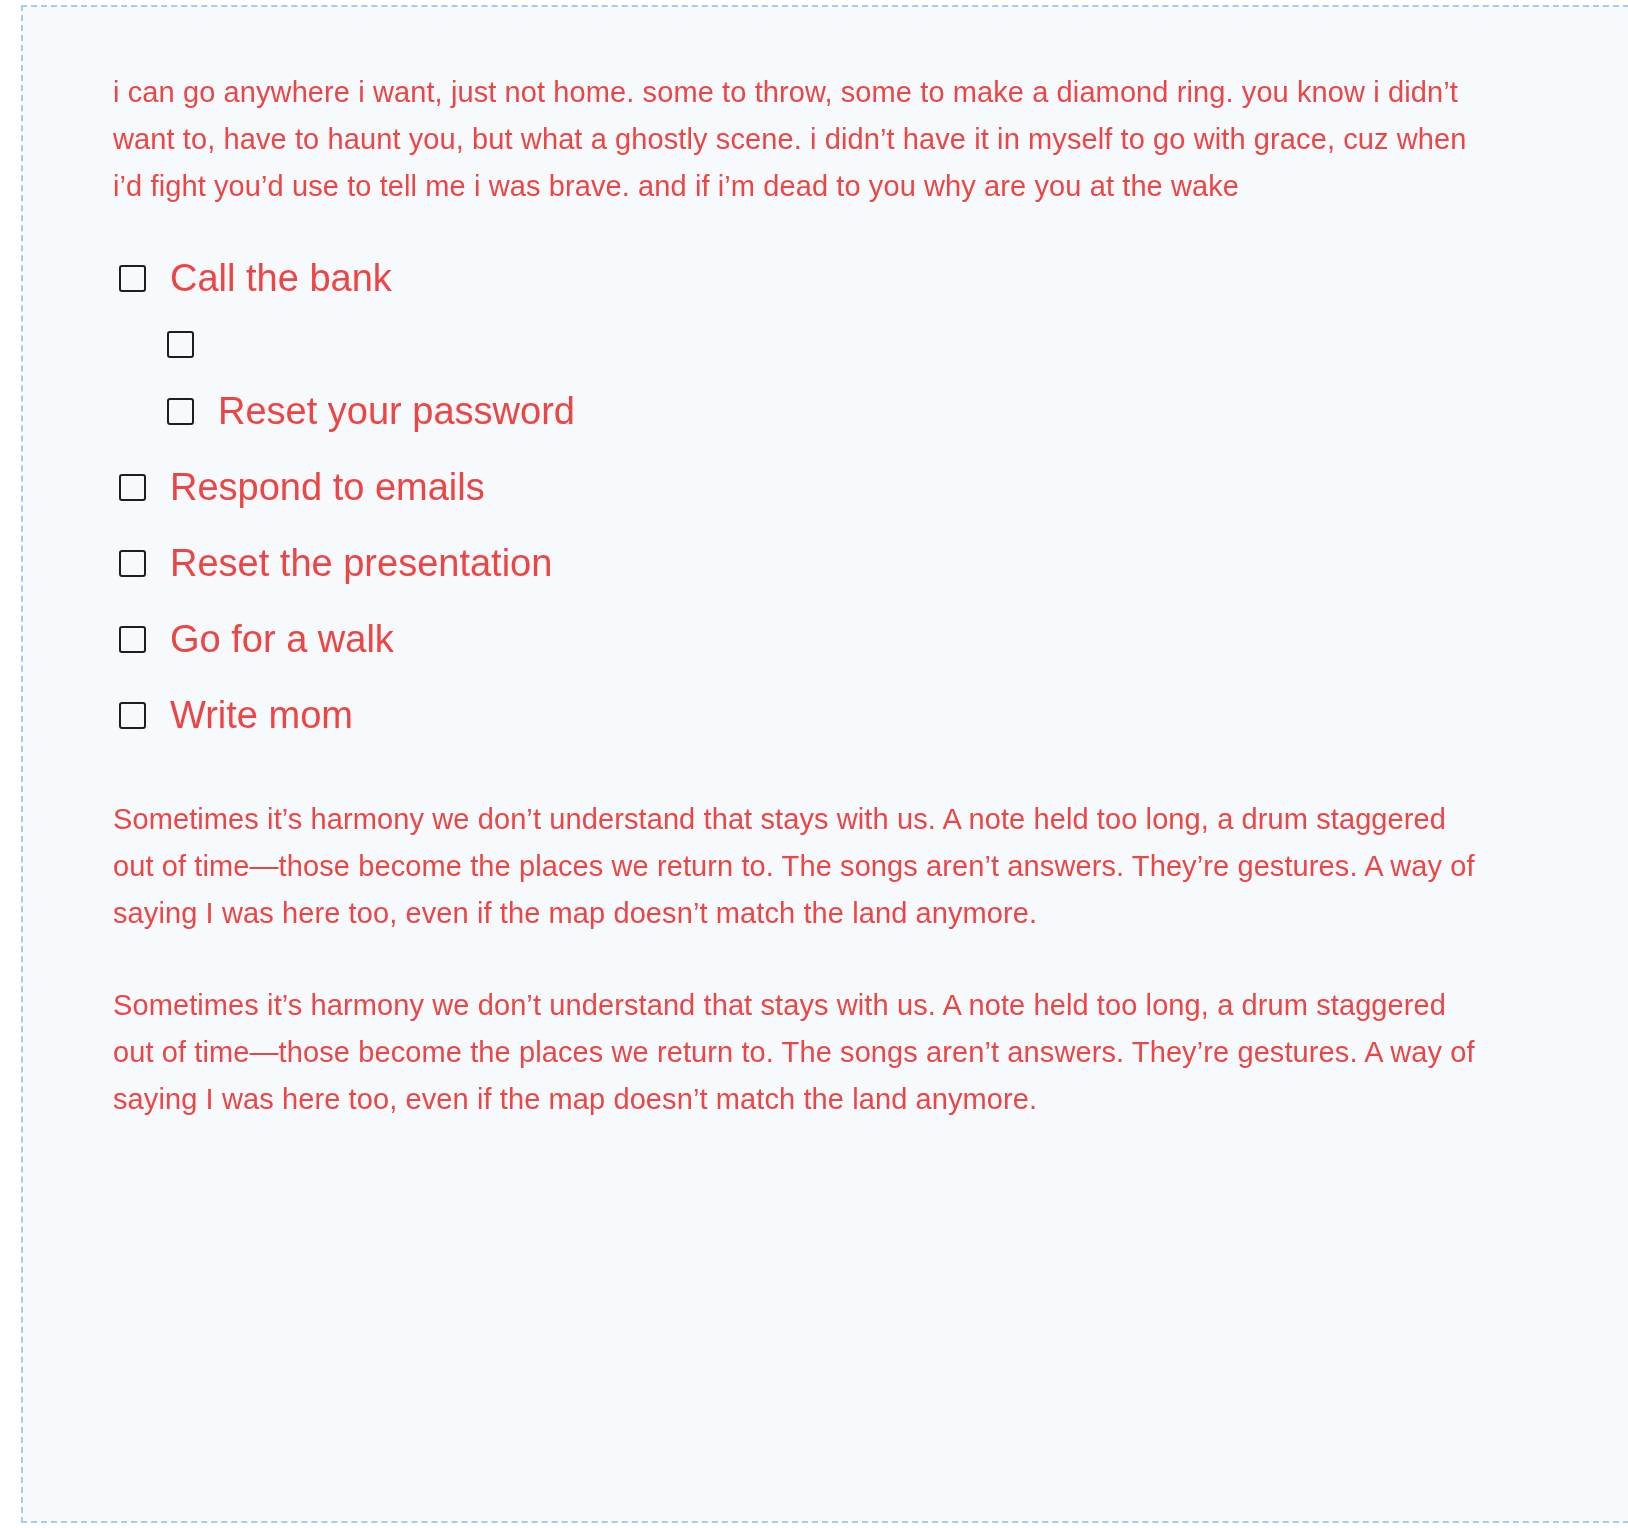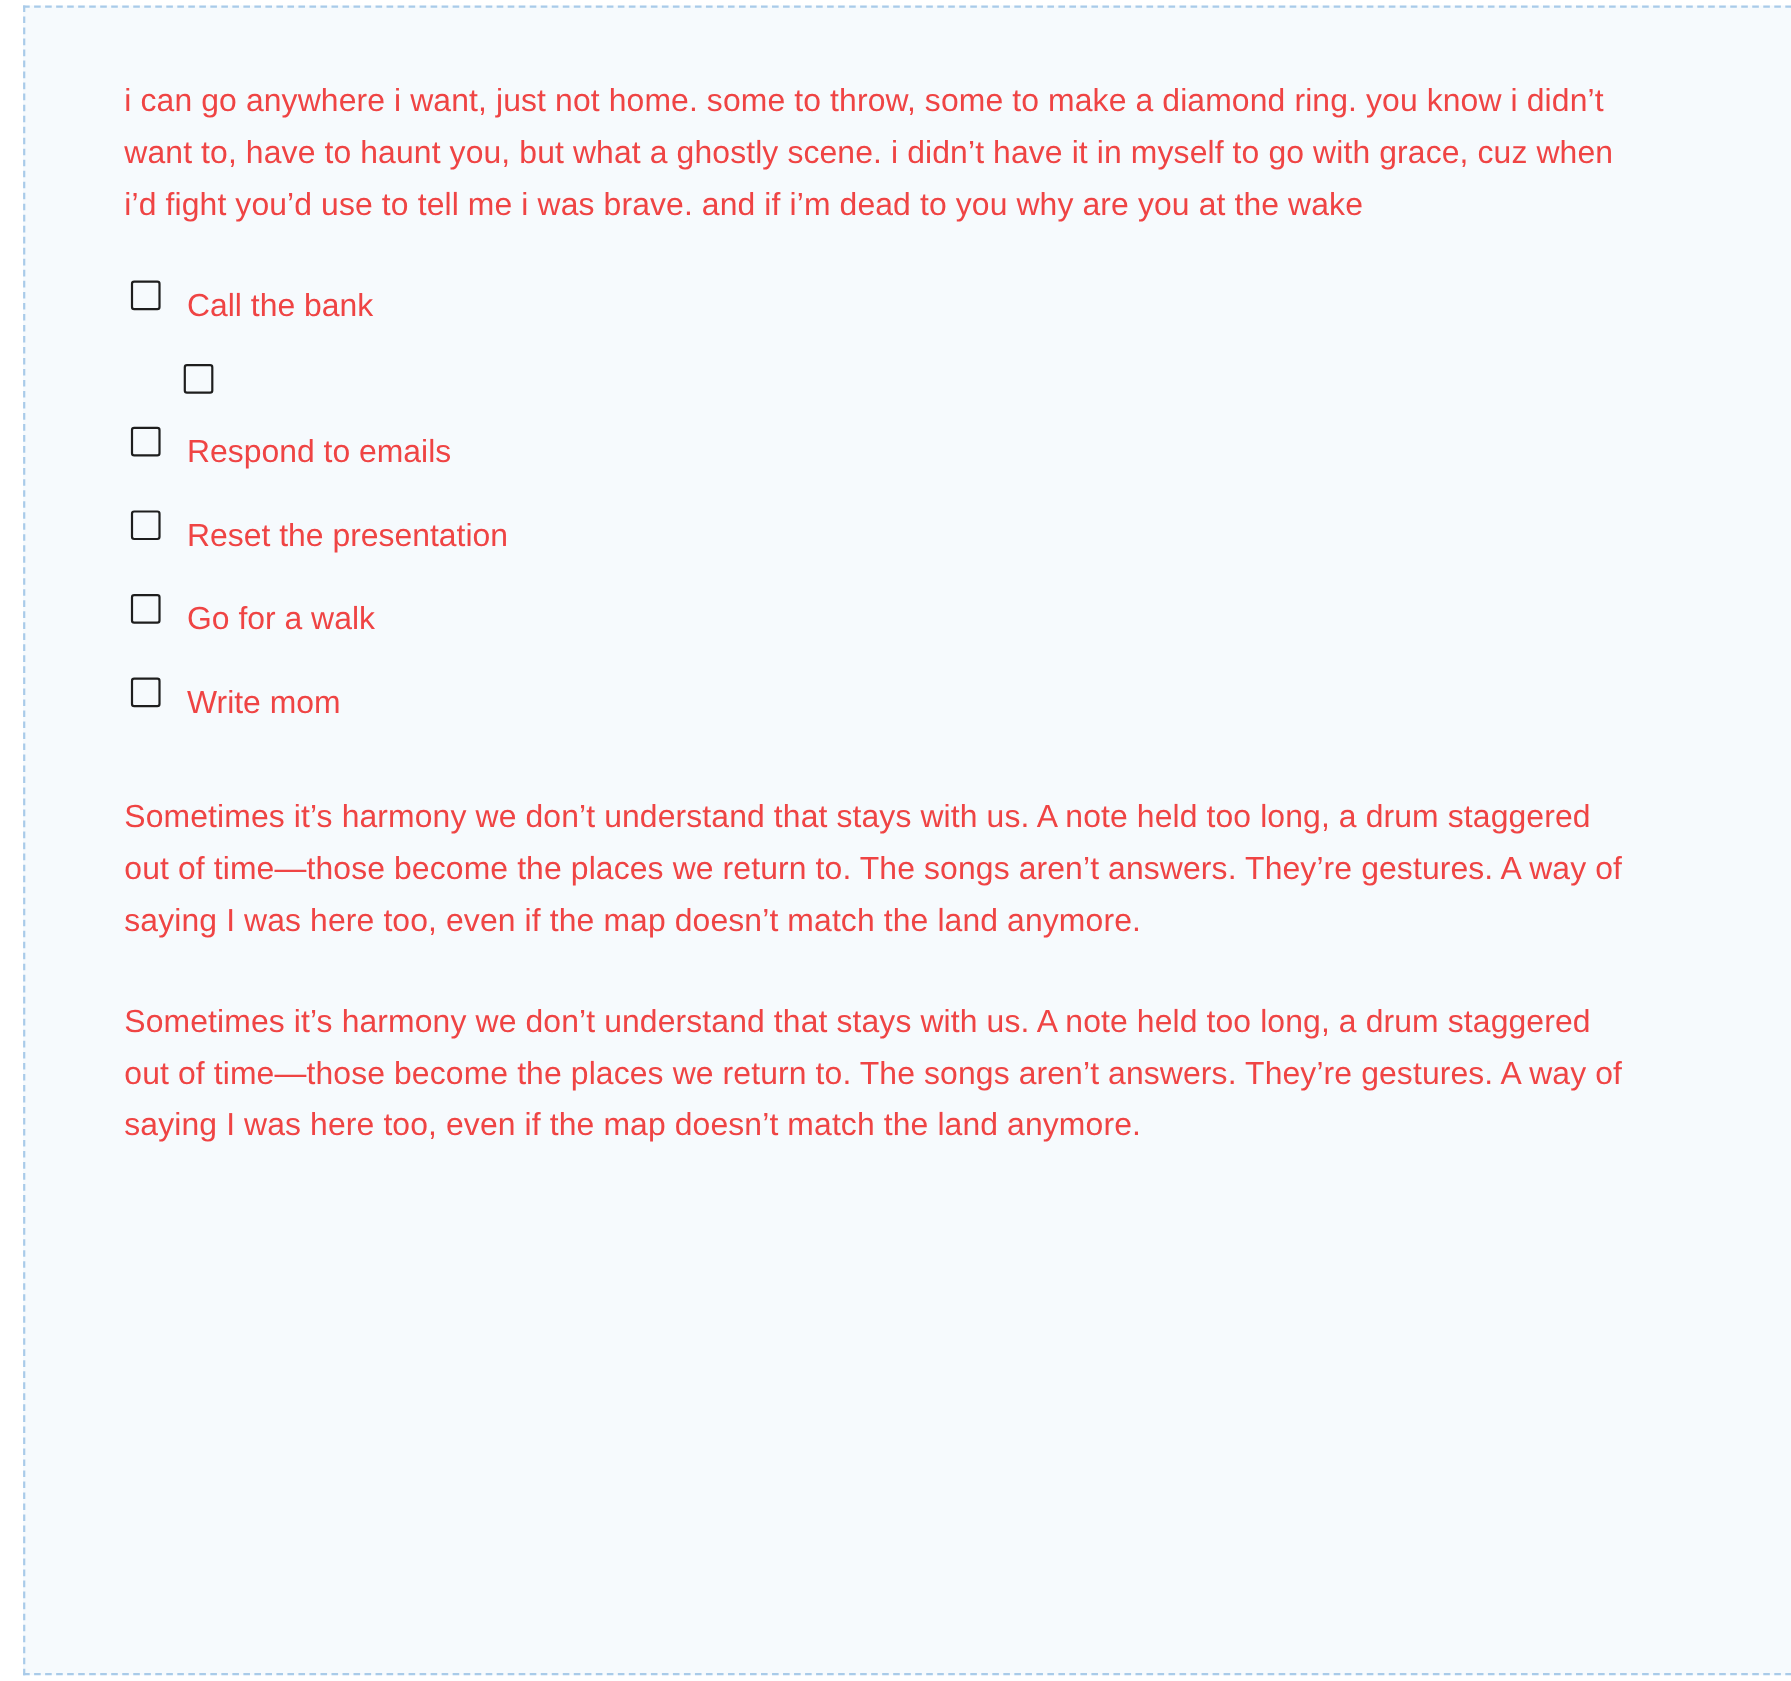--- a/index.html
+++ b/index.html
@@ -32,21 +32,22 @@
     font-size: 29px;
     line-height: 47px;
     margin: 0 0 45px 0;
     letter-spacing: 0.1px;
   }
   .todo-list {
     margin: 0 0 58px 0;
   }
   .todo-item {
     display: flex;
-    font-size: 29px;
+    align-items: center;
+    font-size: 38px;
     line-height: 46px;
     margin: 30px 0;
     padding-left: 6px;
   }
   .todo-item.level-1 {
     margin-left: 48px;
   }
   .todo-checkbox {
     box-sizing: border-box;
     width: 27px;
@@ -73,20 +74,24 @@
     <div class="todo-list" id="todo-list">
   <div class="todo-item level-0">
     <span class="todo-checkbox"></span>
     <span class="todo-label">Call the bank</span>
   </div>
 
   <div class="todo-item level-1">
     <span class="todo-checkbox"></span>
   </div>
 
+  <div class="todo-item level-1">
+    <span class="todo-checkbox"></span>
+    <span class="todo-label">Reset your password</span>
+  </div>
 
   <div class="todo-item level-0">
     <span class="todo-checkbox"></span>
     <span class="todo-label">Respond to emails</span>
   </div>
 
 
   <div class="todo-item level-0">
     <span class="todo-checkbox"></span>
     <span class="todo-label">Reset the presentation</span>

